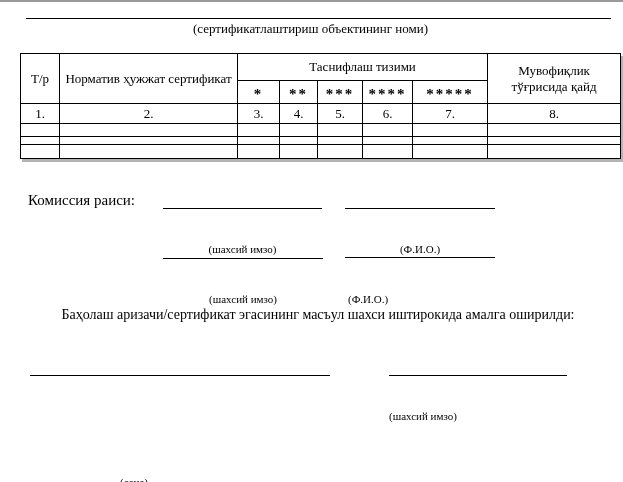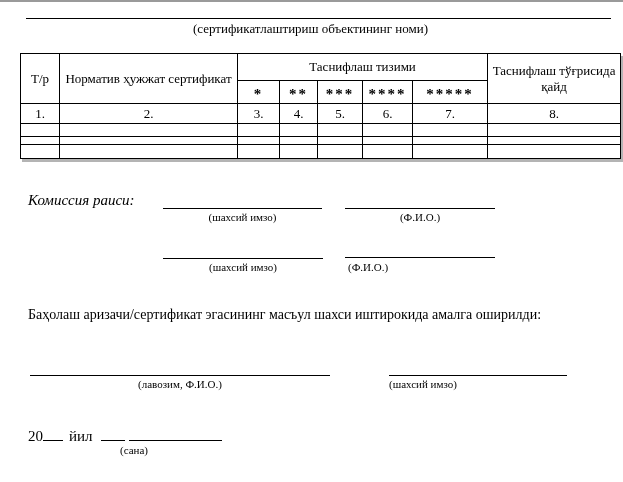--- a/index.html
+++ b/index.html
@@ -46,26 +46,26 @@
   .star {
     display:inline-block; font-size:15px; font-weight:bold;
     letter-spacing:2px; line-height:0; position:relative; top:3px;
   }
   .label { position:absolute; font-size:15px; white-space:nowrap; }
   .fill {
     position:absolute; height:14px;
     border-bottom:1px solid #000;
   }
   .small-cap {
-    position:absolute; font-size:11px; text-align:center; white-space:nowrap;
+    position:absolute; font-size:11px; text-align:center; white-space:nowrap;margin-top:32px;
   }
   .small-cap.left { text-align:left; }
   .statement {
     position:absolute; left:28px; top:306px; width:580px;
-    font-size:14px; line-height:1.3;
+    font-size:14px; line-height:1.3;text-align:center;
   }
   .date-row {
     position:absolute; left:28px; top:426px;
     font-size:15px; white-space:nowrap;
   }
   .date-row .u {
     display:inline-block; height:14px;
     border-bottom:1px solid #000;
   }
 </style>
@@ -88,21 +88,21 @@
         <col style="width:45px">
         <col style="width:50px">
       <col style="width:75px">
         <col style="width:133px">
     </colgroup>
     <tbody>
       <tr class="row-hdr1">
         <th rowspan="2">Т/р</th>
         <th rowspan="2">Норматив ҳужжат сертификат</th>
         <th colspan="5">Таснифлаш тизими</th>
-        <th rowspan="2">Таснифлаш тўғрисида қайд</th>
+        <th rowspan="2">Мувофиқлик тўғрисида қайд</th>
       </tr>
       <tr class="row-hdr2">
         <th><span class="star">*</span></th>
         <th><span class="star">**</span></th>
         <th><span class="star">***</span></th>
         <th><span class="star">****</span></th>
         <th><span class="star">*****</span></th>
       </tr>
       <tr class="row-nums">
         <td>1.</td>
@@ -140,36 +140,32 @@
         <td></td>
           <td></td>
         <td></td>
           <td></td>
         <td></td>
           <td></td>
       </tr>
     </tbody>
   </table>
 
-  <div class="label" style="left:28px; top:192px;font-style:italic;">Комиссия раиси:</div>
+  <div class="label" style="left:28px; top:192px;">Комиссия раиси:</div>
   <div class="fill" style="left:163px; top:194px; width:159px;"></div>
   <div class="small-cap" style="left:163px; top:211px; width:159px;">(шахсий имзо)</div>
   <div class="fill" style="left:345px; top:194px; width:150px;"></div>
   <div class="small-cap" style="left:345px; top:211px; width:150px;">(Ф.И.О.)</div>
 
   <div class="fill" style="left:163px; top:244px; width:160px;"></div>
   <div class="small-cap" style="left:163px; top:261px; width:160px;">(шахсий имзо)</div>
   <div class="fill" style="left:345px; top:243px; width:150px;"></div>
   <div class="small-cap left" style="left:348px; top:261px; width:147px;">(Ф.И.О.)</div>
 
   <div class="statement">Баҳолаш аризачи/сертификат эгасининг масъул шахси иштирокида амалга оширилди:</div>
 
   <div class="fill" style="left:30px; top:361px; width:300px;"></div>
-  <div class="small-cap" style="left:30px; top:378px; width:300px;">(лавозим, Ф.И.О.)</div>
   <div class="fill" style="left:389px; top:361px; width:178px;"></div>
   <div class="small-cap left" style="left:389px; top:378px; width:178px;">(шахсий имзо)</div>
 
-  <div class="date-row">
-    <span>20</span><span class="u" style="width:20px;"></span><span style="margin-left:6px;">йил</span><span class="u" style="width:24px; margin-left:8px;"></span><span class="u" style="width:93px; margin-left:4px;"></span>
-  </div>
   <div class="small-cap" style="left:110px; top:444px; width:48px;">(сана)</div>
 
 </div>
 
 </body></html>

